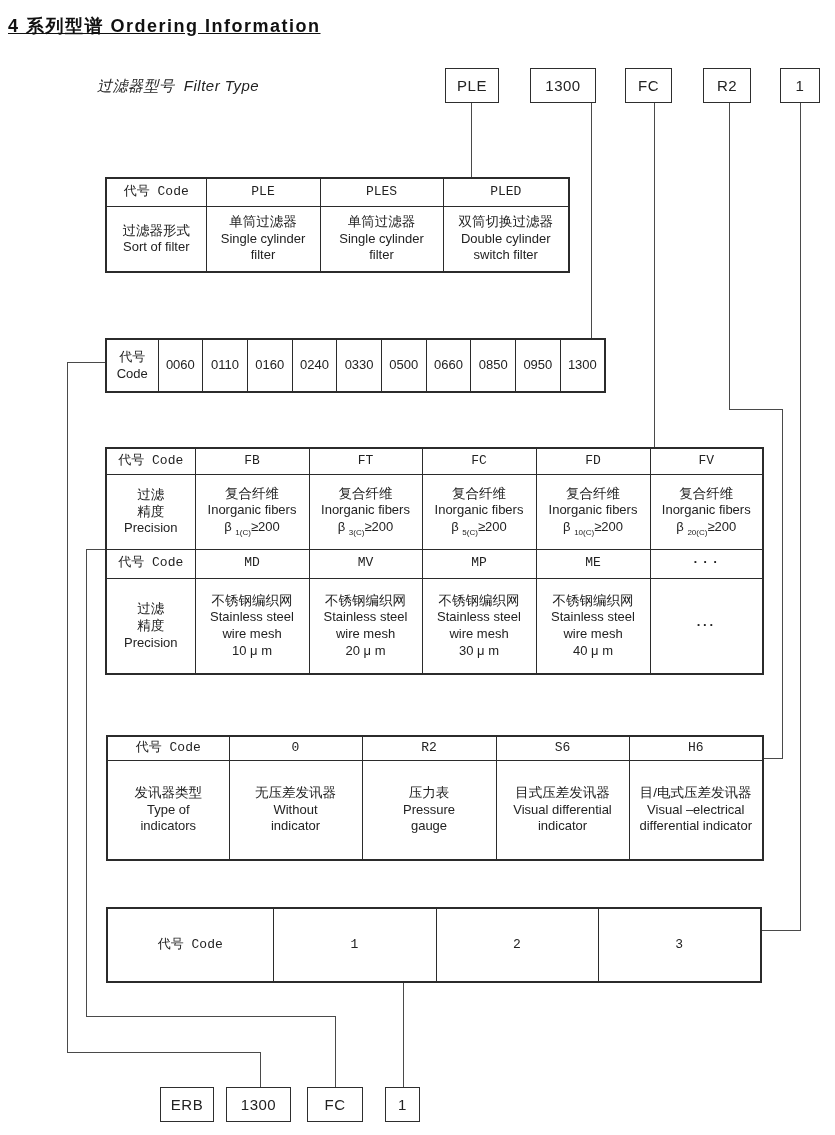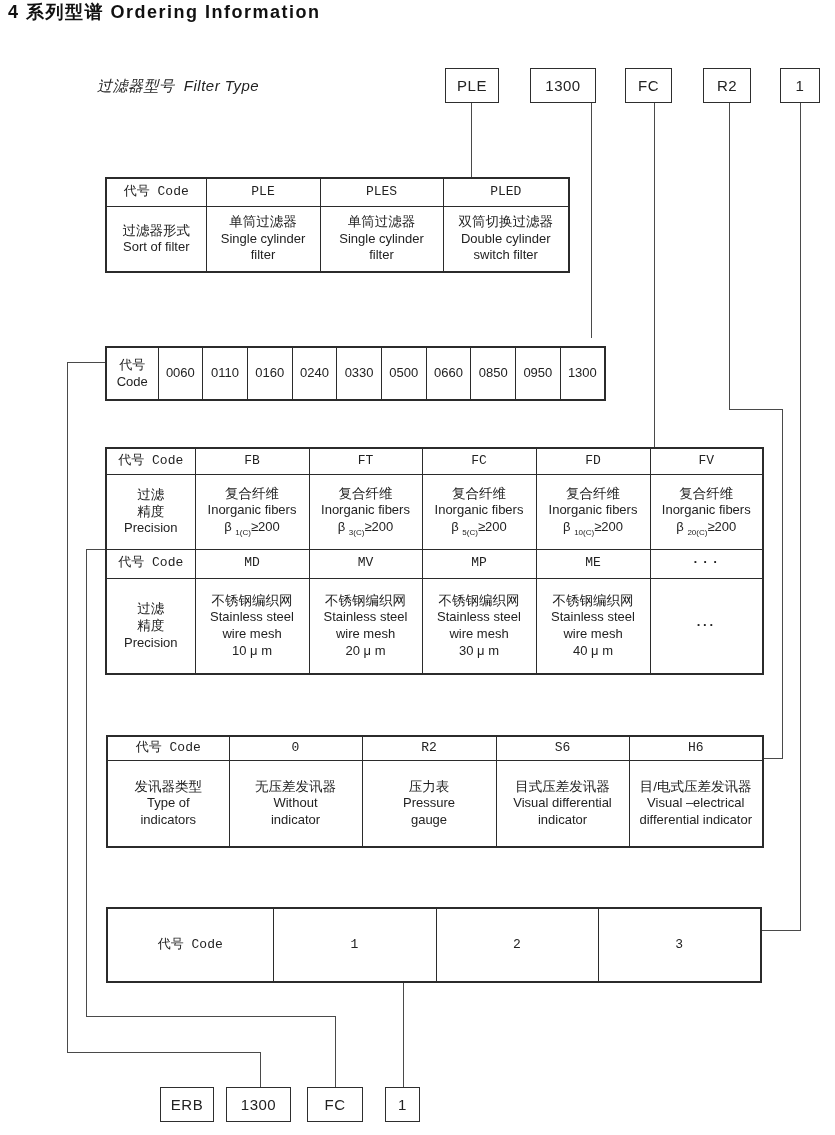--- a/index.html
+++ b/index.html
@@ -32,21 +32,21 @@
   .num{font-size:14px;}
   sub.bsub{font-size:8px;}
   .beta{font-size:13px;}
   .dots{font-size:15px;font-weight:bold;letter-spacing:2px;}
 </style>
 </head>
 <body>
 
 <div class="page">
 
-  <div class="abs title" style="left:8px;top:0;">4 系列型谱 Ordering Information</div>
+  <div class="abs title" style="left:8px;top:14px;text-decoration:underline;">4 系列型谱 Ordering Information</div>
 
   <div class="abs lbl" style="left:97px;top:77px;font-style:italic;">
     <span>过滤器型号</span>&nbsp;
     <span>Filter Type</span>
   </div>
 
   <div class="codebox" style="left:445px;top:68px;width:52px;">PLE</div>
   <div class="codebox" style="left:530px;top:68px;width:64px;">1300</div>
   <div class="codebox" style="left:625px;top:68px;width:45px;">FC</div>
   <div class="codebox" style="left:703px;top:68px;width:46px;">R2</div>
@@ -103,21 +103,21 @@
       </td>
       <td>
         <div class="cn">双筒切换过滤器</div>
         <div>Double cylinder</div>
         <div>switch filter</div>
       </td>
     </tr>
   </tbody>
     </table>
 
-  <table class="t" style="left:105px;top:338px;width:501px;height:53px;margin-top:8px;">
+  <table class="t" style="left:105px;top:338px;width:501px;height:53px;">
     <colgroup>
         <col style="width:52px">
         <col>
         <col>
         <col>
         <col>
         <col>
         <col>
         <col>
         <col>
@@ -246,21 +246,21 @@
         <col style="width:134px">
       </colgroup>
     <tbody>
         <tr style="height:24px">
       <td class="hdr">代号 Code</td>
       <td class="hdr">0</td>
       <td class="hdr">R2</td>
       <td class="hdr">S6</td>
       <td class="hdr">H6</td>
     </tr>
-    <tr style="height:87px">
+    <tr style="height:100px">
       <td>
         <div class="cn">发讯器类型</div>
         <div>Type of</div>
         <div>indicators</div>
       </td>
       <td>
         <div class="cn">无压差发讯器</div>
         <div>Without</div>
         <div>indicator</div>
       </td>

